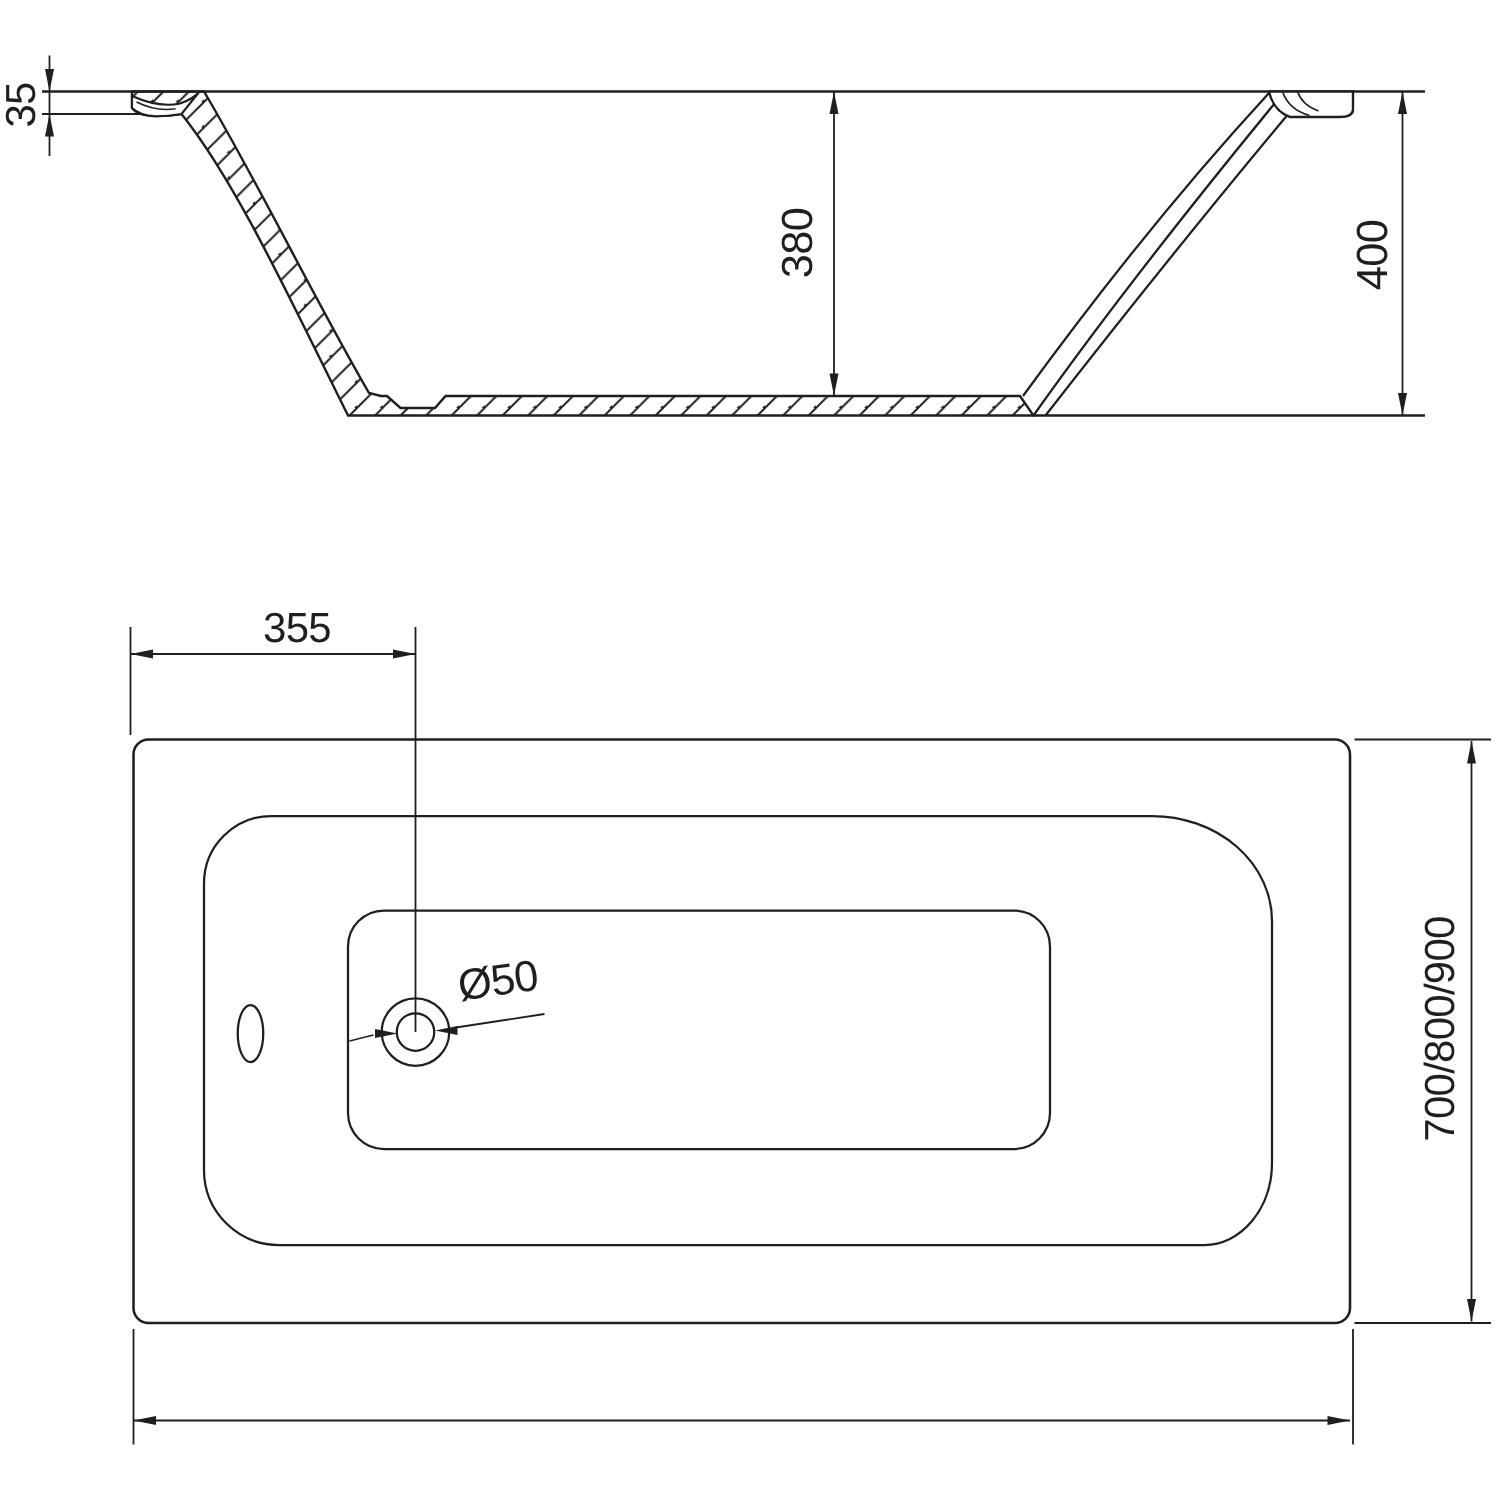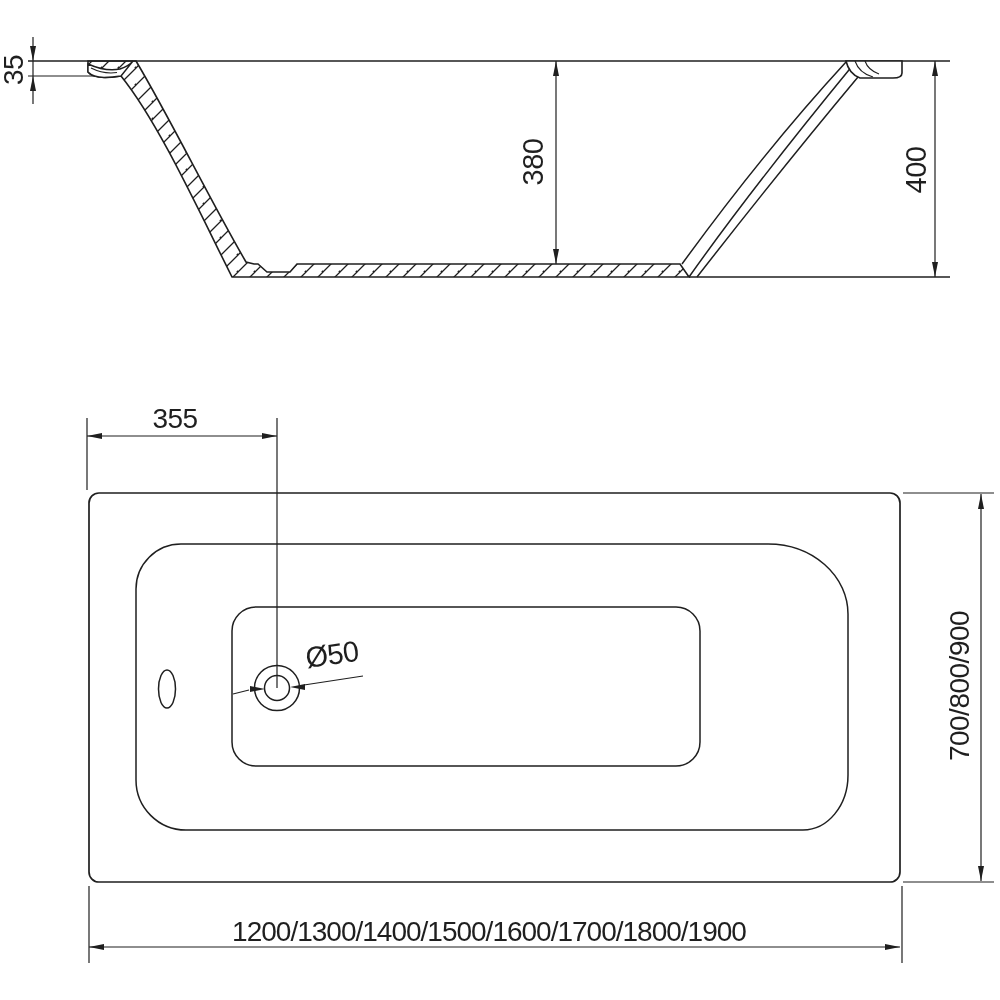--- a/index.html
+++ b/index.html
@@ -126,21 +126,20 @@
       </g>
     </g>
   </svg>
 
   <div class="dim-label rot90" style="left:14px;top:70px;">35</div>
 
   <div class="dim-label rot90" style="left:533px;top:162px;font-size:29px;">380</div>
 
   <div class="dim-label rot90" style="left:916px;top:170px;font-size:29px;">400</div>
 
-  <div class="dim-label" style="left:175px;top:419px;">355</div>
+  <div class="dim-label" style="left:198px;top:419px;">355</div>
 
   <div class="dim-label rot-slight" style="left:332px;top:655px;font-size:29px;">Ø50</div>
 
   <div class="dim-label rot90" style="left:960px;top:686px;">700/800/900</div>
 
-  <div class="dim-label lbl-long" style="left:489px;top:932px;">1200/1300/1400/1500/1600/1700/1800/1900</div>
 
 </div>
 
 </body></html>

